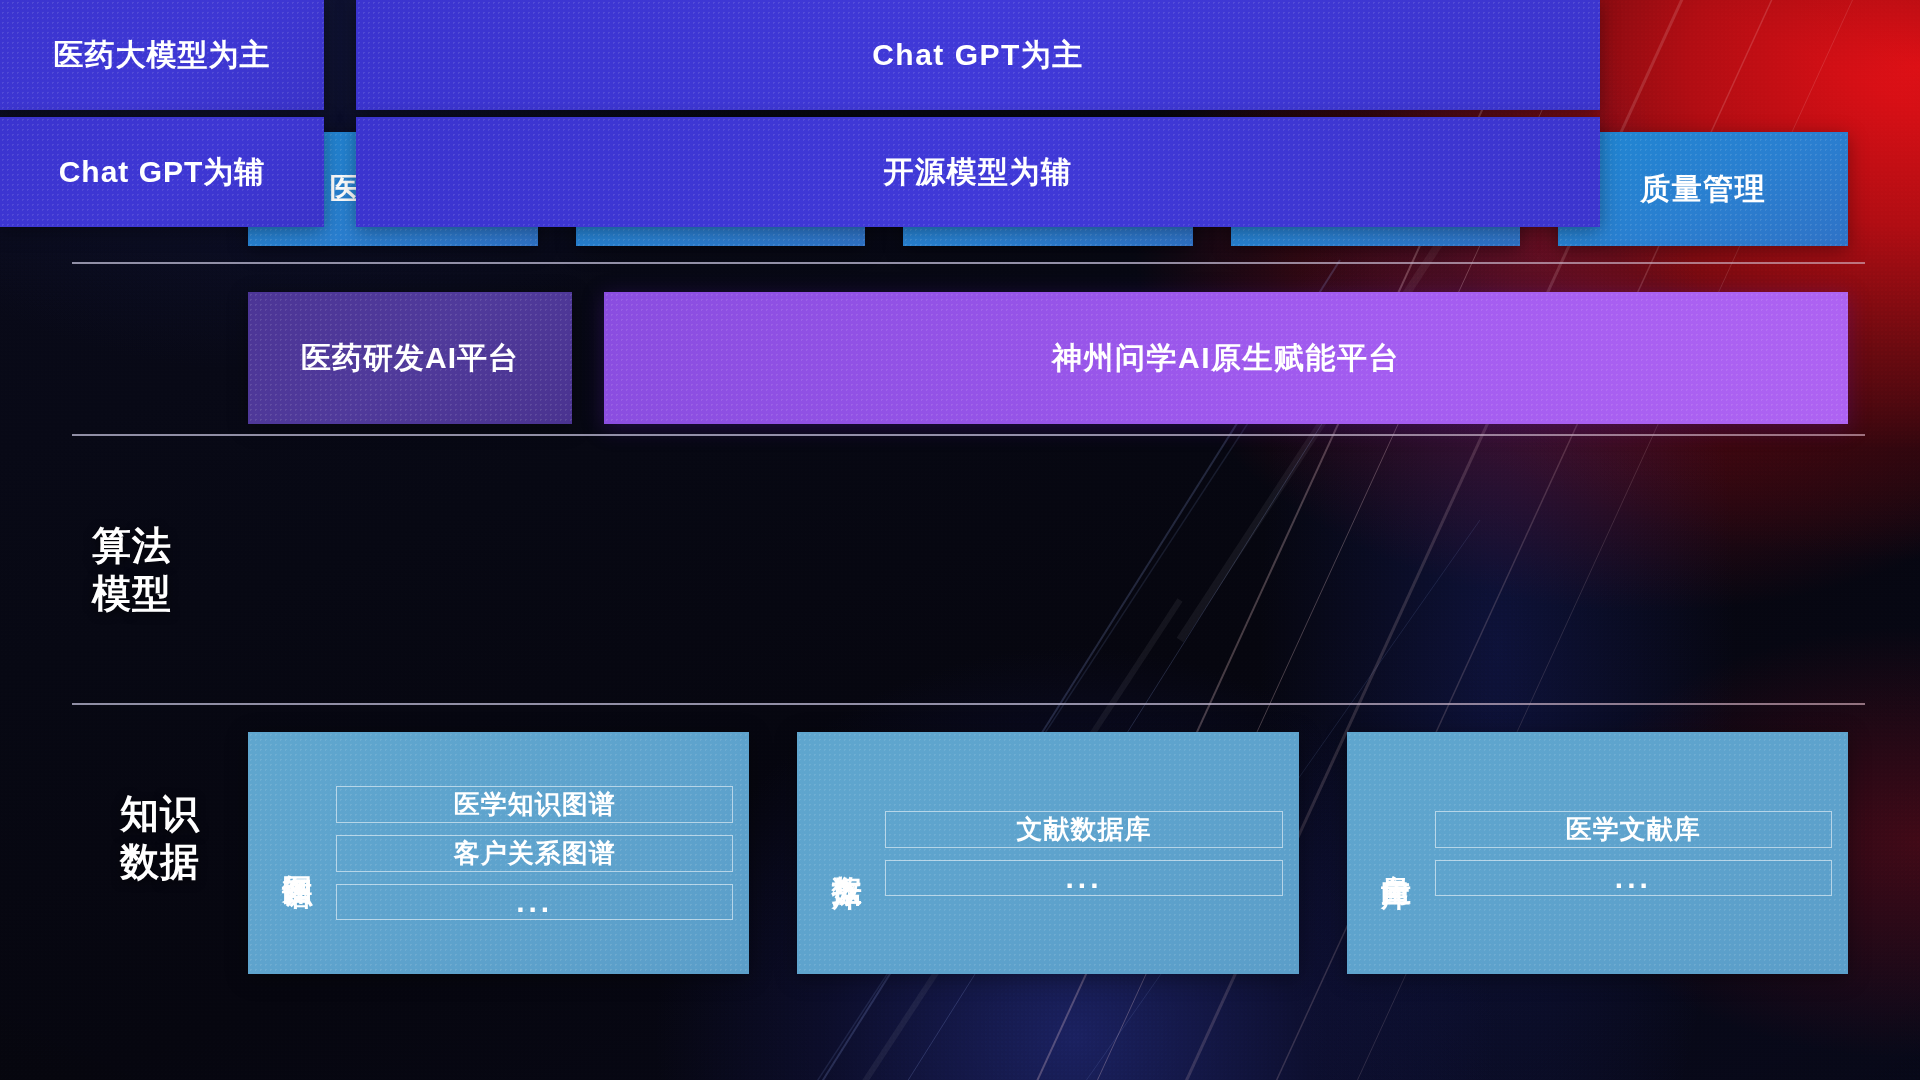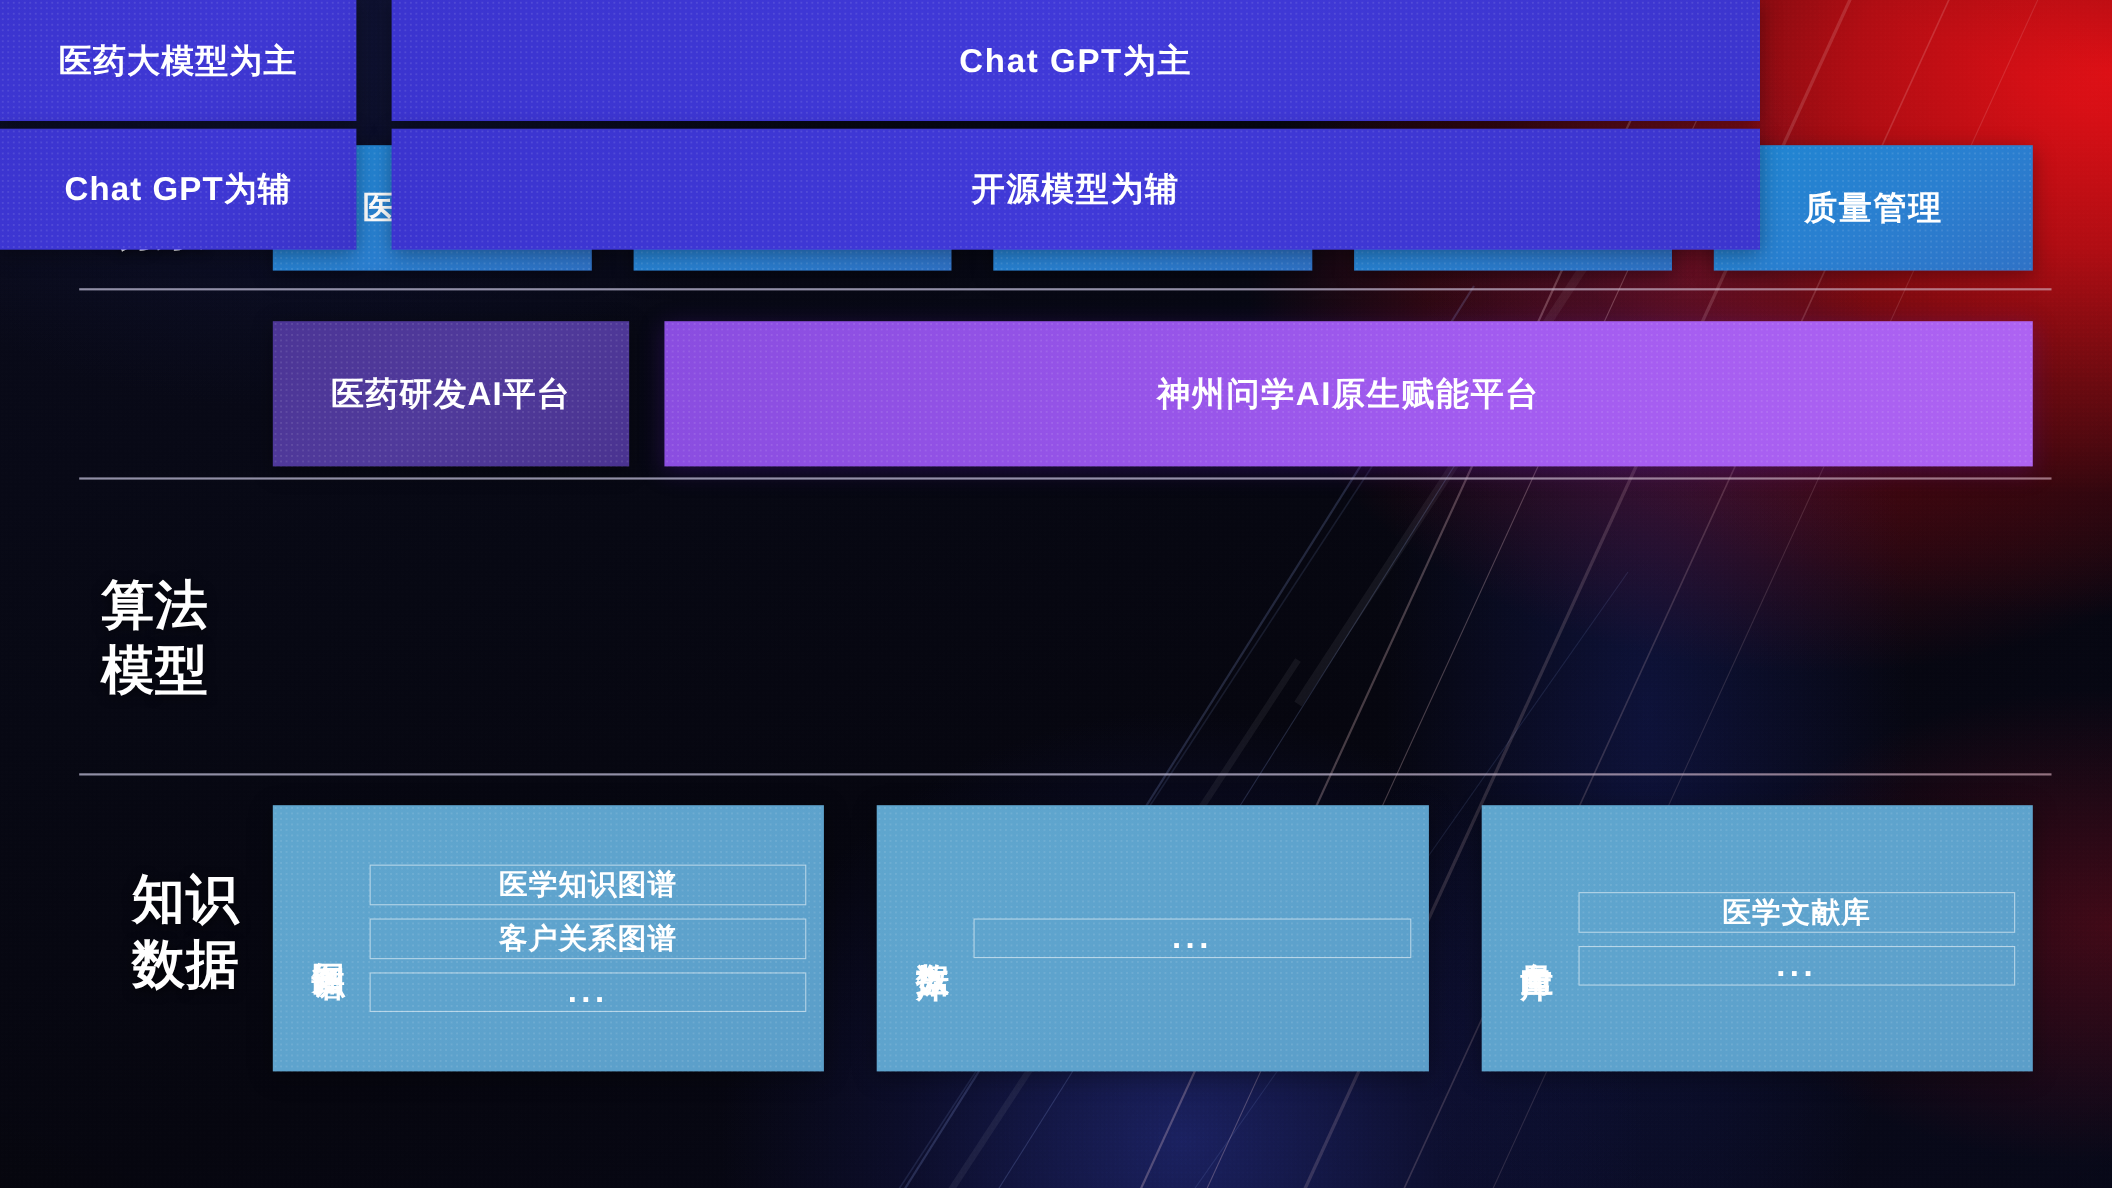--- a/index.html
+++ b/index.html
@@ -70,21 +70,21 @@
     position: absolute;
     display: flex;
     align-items: center;
   }
 
   .row-label {
     position: absolute;
     left: 92px;
     width: 170px;
     color: #ffffff;
-    font-size: 48px;
+    font-size: 39px;
     font-weight: 700;
     line-height: 1.22;
     letter-spacing: 1px;
     text-align: left;
     text-shadow: 0 2px 10px rgba(0,0,0,.65);
     white-space: pre-line;
   }
   .row-label.latin { font-size: 42px; letter-spacing: 0.5px; }
 
   .divider {
@@ -323,20 +323,21 @@
         <div class="know-items">
           <div class="know-item">医学知识图谱</div>
           <div class="know-item">客户关系图谱</div>
           <div class="know-item ellipsis">...</div>
         </div>
       </div>
 
       <div class="know-group">
         <div class="know-title">数据库</div>
         <div class="know-items">
+          <div class="know-item">文献数据库</div>
           <div class="know-item ellipsis">...</div>
         </div>
       </div>
 
       <div class="know-group">
         <div class="know-title">向量库</div>
         <div class="know-items">
           <div class="know-item">医学文献库</div>
           <div class="know-item ellipsis">...</div>
         </div>

